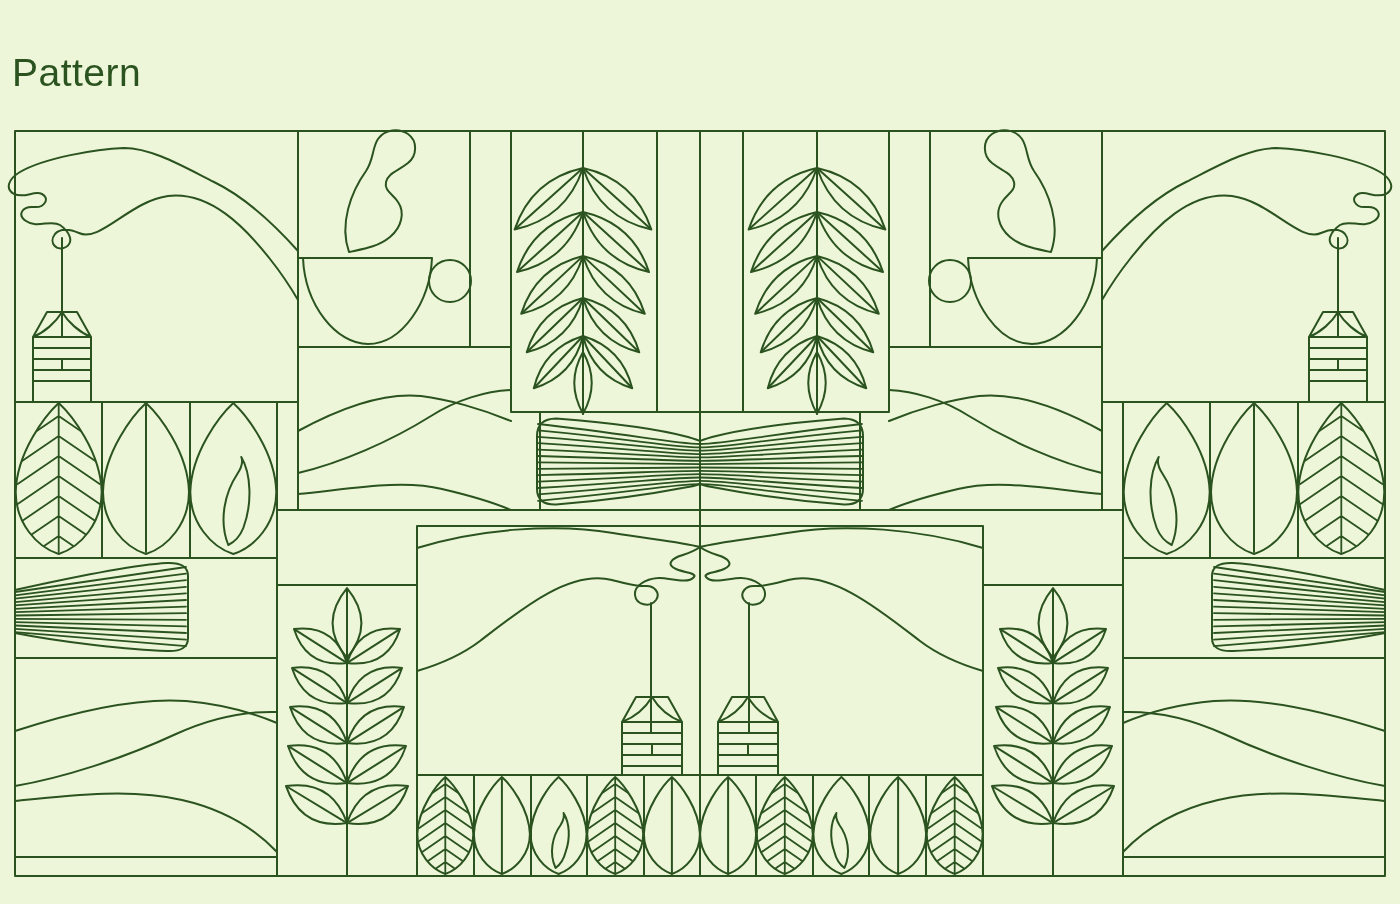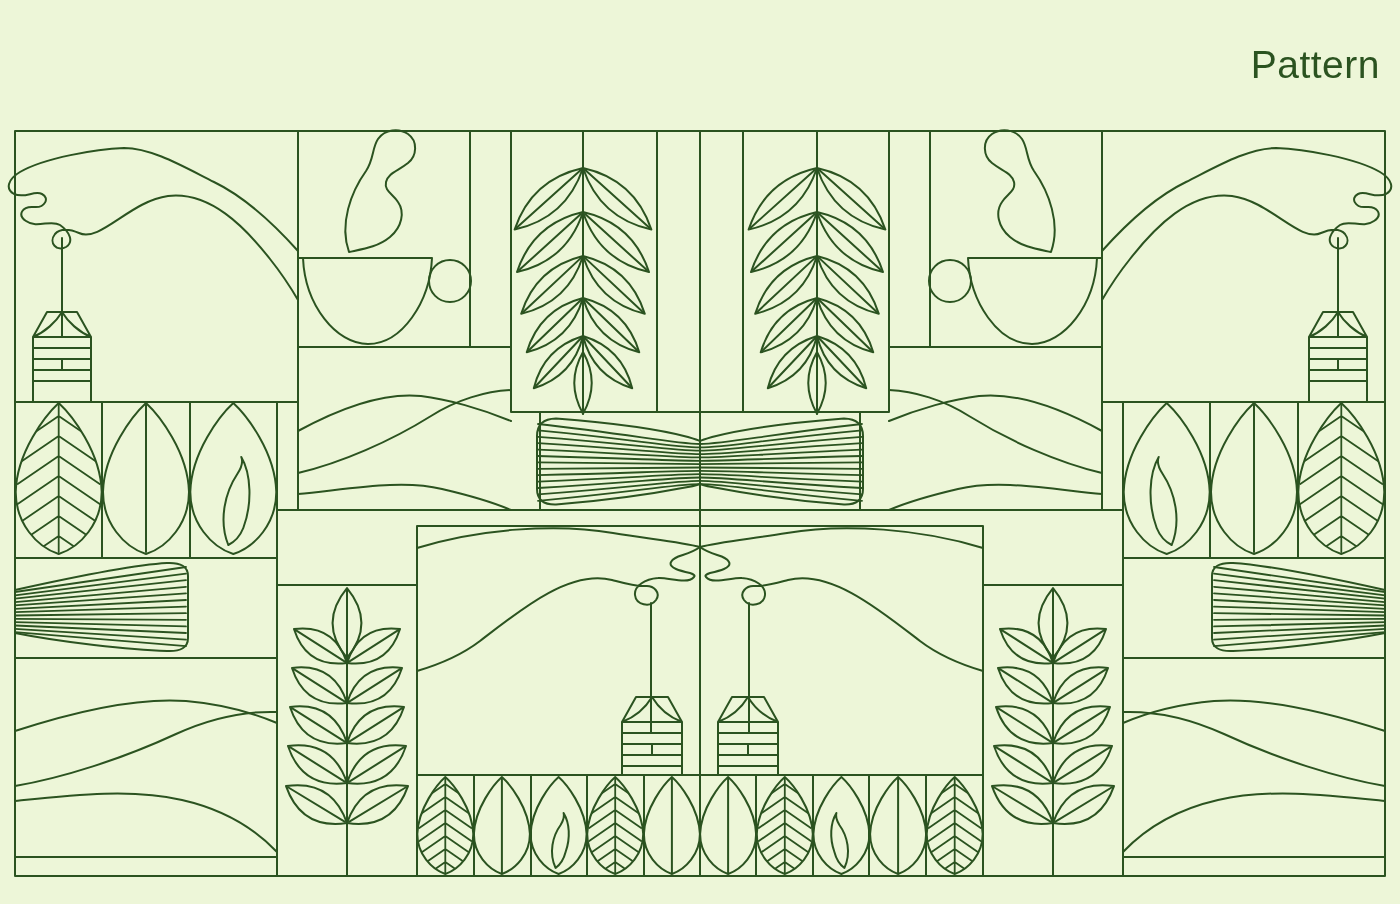--- a/index.html
+++ b/index.html
@@ -1,19 +1,19 @@
 <!DOCTYPE html>
 <html style="--bg: #edf6d8; --ink: #2b5320;"><head>
 <meta charset="utf-8">
 <style>
   :root{ --bg:#edf6d8; --ink:#2b5320; }
   html,body{margin:0;padding:0;background:var(--bg);}
   .canvas{position:relative;width:1400px;height:904px;overflow:hidden;
           font-family:"Liberation Sans",sans-serif;background:var(--bg);}
-  .title{position:absolute;top:41px;left:0;right:16px;margin:4px;text-align:right;
+  .title{position:absolute;top:41px;left:0;right:16px;margin:12px;text-align:left;
          font-size:39px;font-weight:500;letter-spacing:.5px;color:var(--ink);line-height:1;}
   svg.art{position:absolute;left:0;top:0;width:1400px;height:904px;display:block;}
   .ink path,.ink line,.ink circle,.ink rect{stroke:var(--ink);fill:none;
          stroke-width:2;stroke-linecap:round;stroke-linejoin:round;}
   .thin path{stroke-width:1.8;}
 </style>
 </head>
 <body>
 
 <div class="canvas">

